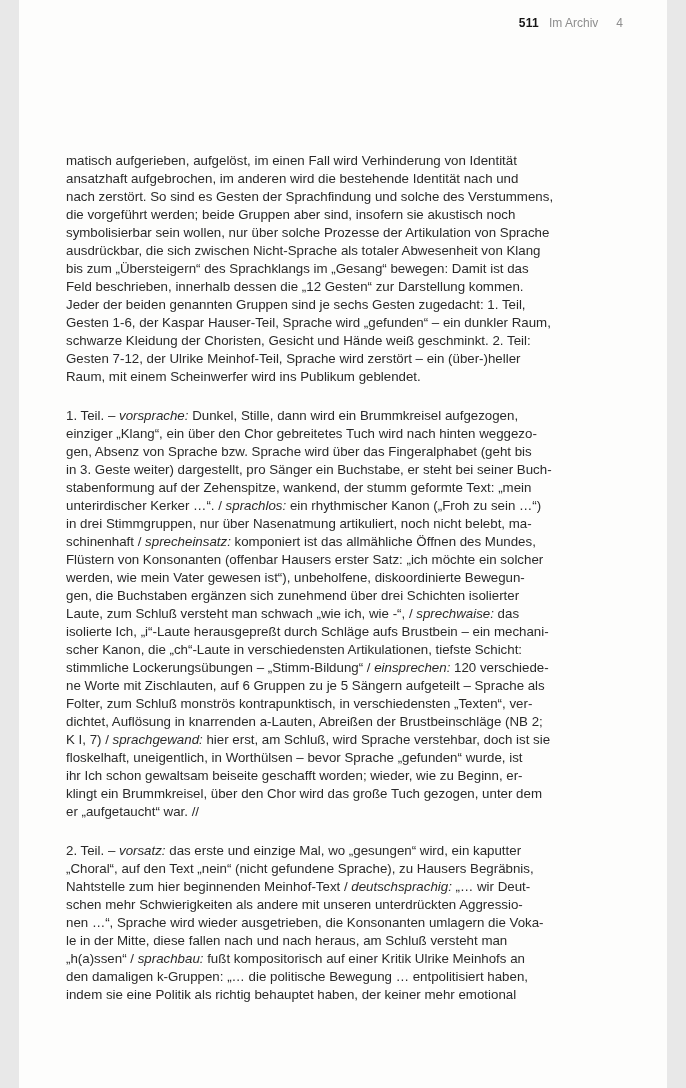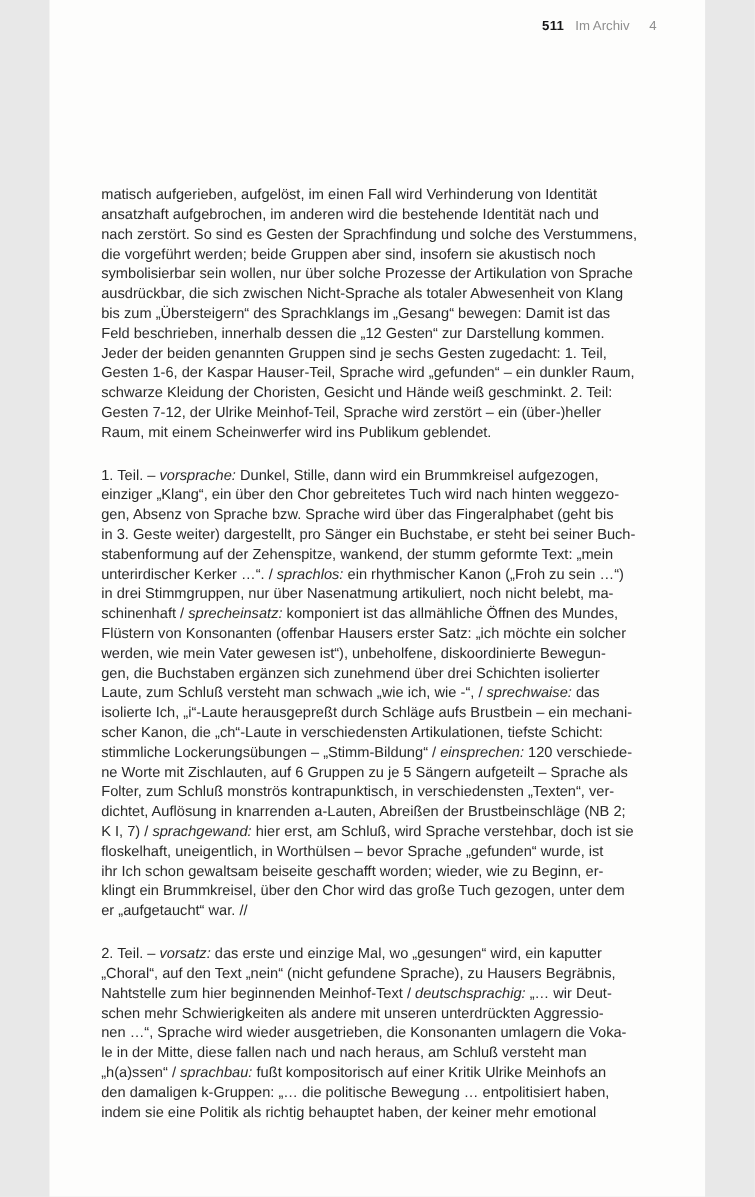--- a/index.html
+++ b/index.html
@@ -2,21 +2,21 @@
 <html><head>
 <meta charset="utf-8">
 <style>
   html, body {
     margin: 0;
     padding: 0;
     background: #e8e8e8;
   }
   .page {
     position: relative;
-    width: 596px;
+    width: 648px;
     height: 1088px;
     margin: 0 auto;
     background: #fdfdfc;
     overflow: hidden;
     font-family: "Liberation Sans", sans-serif;
     color: #2a2a2a;
   }
   .running-head {
     position: absolute;
     top: 16px;
@@ -36,21 +36,20 @@
   }
   .running-head .chapter {
     color: #8e8e8e;
     margin-left: 18px;
   }
   .body-text {
     position: absolute;
     left: 47px;
     top: 152px;
     width: 600px;
-    margin-top: 16px;
   }
   .para {
     margin: 0 0 21px 0;
     font-size: 13.3px;
     line-height: 18px;
     white-space: nowrap;
     color: #2a2a2a;
   }
   .para i {
   }

